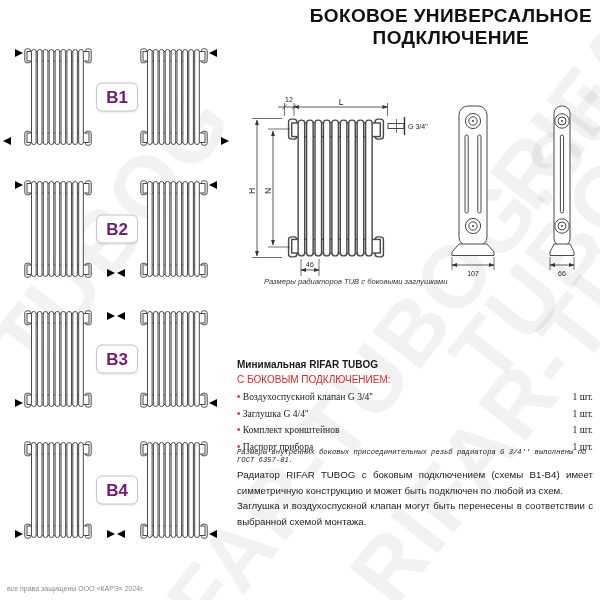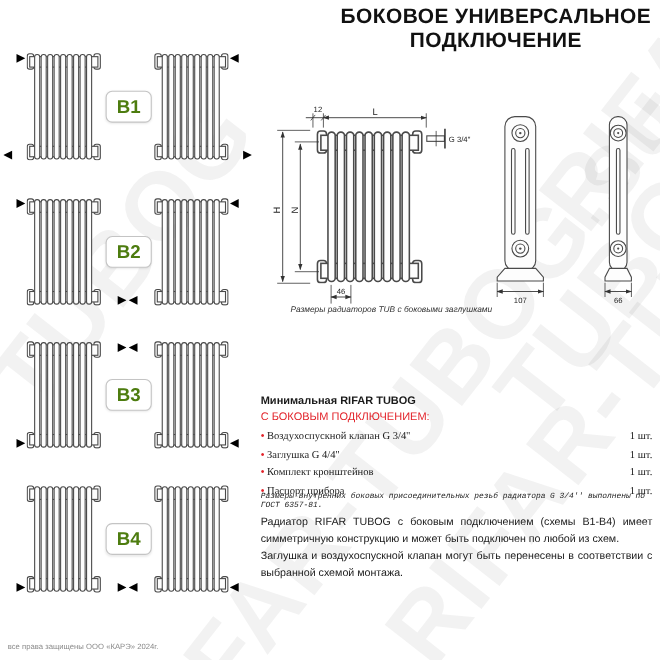--- a/index.html
+++ b/index.html
@@ -11,21 +11,21 @@
   .content{position:absolute;inset:0;z-index:1;}
   
   .title{position:absolute;top:5px;right:8px;text-align:center;font-weight:bold;
          font-size:19px;line-height:1.18;letter-spacing:0.4px;color:#111;}
   
   .scheme-row{position:absolute;left:0;width:232px;height:98px;}
   .radiator{position:absolute;top:0;width:68px;height:98px;}
   .radiator.lft{left:24px;} .radiator.rgt{left:140px;}
   .scheme-label{position:absolute;left:96px;top:50%;transform:translateY(-50%);
       width:40px;height:27px;background:#fff;border:1.5px solid #c4c4c4;border-radius:6px;
-      display:flex;align-items:center;justify-content:center;font-weight:bold;font-size:17px;color:#4d7c0f;
+      display:flex;align-items:center;justify-content:center;font-weight:bold;font-size:17px;color:#701a75;
       box-shadow:0 1px 2px rgba(0,0,0,0.08);}
   .arrow{position:absolute;width:20px;height:10px;}
   .arrow svg{display:block;width:100%;height:100%;}
   .arrow.left svg{transform:scaleX(-1);}
   
   .rs{fill:#fdfdfd;stroke:#4a4a4a;stroke-width:1;}
   .ss{fill:#fdfdfd;stroke:#4a4a4a;stroke-width:1;}
   .dim{stroke:#333;stroke-width:0.8;fill:none;}
   .ext{stroke:#333;stroke-width:0.7;}
   .dimtext{font-family:"Liberation Sans",sans-serif;font-size:7px;fill:#222;}

